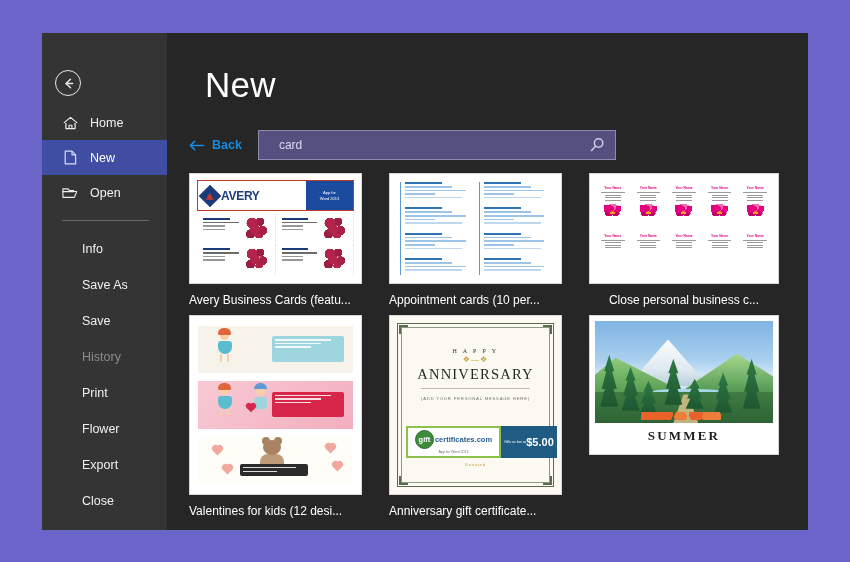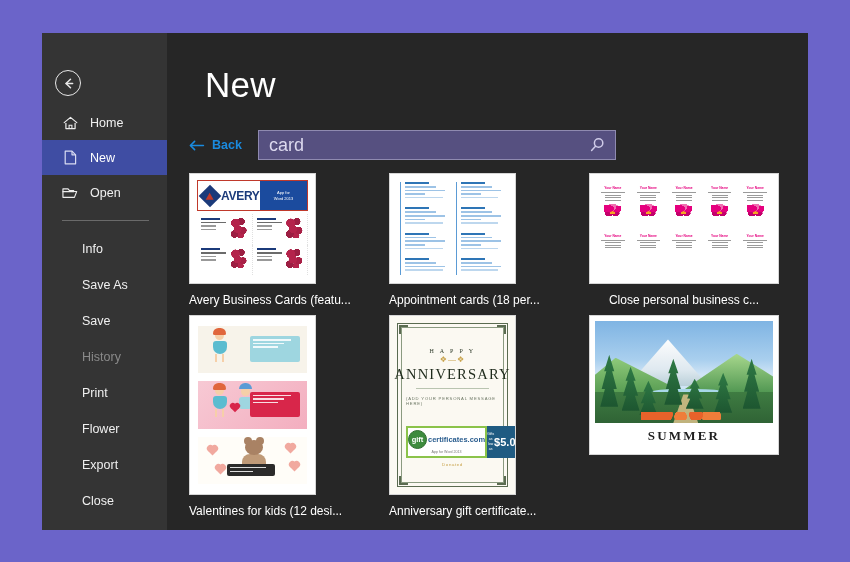--- a/index.html
+++ b/index.html
@@ -113,22 +113,22 @@
     width: 358px; height: 30px;
     background: #565080;
     border: 1px solid #8f8ab0;
     display: flex; align-items: center;
   }
   #search-input {
     background: transparent;
     border: none;
     outline: none;
     color: #dcd9ee;
-    font-size: 18px;
-    padding-left: 10px;
+    font-size: 12px;
+    padding-left: 20px;
     width: 320px;
     height: 100%;
     font-family: "Liberation Sans", sans-serif;
   }
   #search-btn {
     position: absolute;
     right: 4px; top: 0; bottom: 0;
     width: 28px;
     display: flex; align-items: center; justify-content: center;
     cursor: pointer;
@@ -142,21 +142,21 @@
     display: flex;
     flex-wrap: wrap;
   }
   .card {
     width: 200px;
     margin-right: 0px;
     margin-bottom: 8px;
     cursor: pointer;
   }
   .card .thumbwrap {
-    width: 127px;
+    width: 173px;
     background: #ffffff;
     border: 1px solid #d6d6d6;
     overflow: hidden;
     position: relative;
   }
   .card.wide .thumbwrap { width: 190px; }
   .card .caption {
     color: #ffffff;
     font-size: 12px;
     margin-top: 9px;
@@ -558,21 +558,21 @@
                 </div>
               <div class="blk">
                   <div class="ln h"></div>
                   <div class="ln g w70"></div>
                   <div class="ln g w90"></div>
                   <div class="ln d"></div>
                 </div>
             </div>
           </div>
         </div>
-        <div class="caption">Appointment cards (18 per...</div>
+        <div class="caption">Appointment cards (10 per...</div>
       </div>
 
       <div class="card wide">
         <div class="thumbwrap th-125">
           <div class="flow">
             <div class="fc">
                 <span class="nm">Your Name</span>
                 <span class="li"></span>
                 <span class="li s"></span>
                 <span class="li s"></span>

